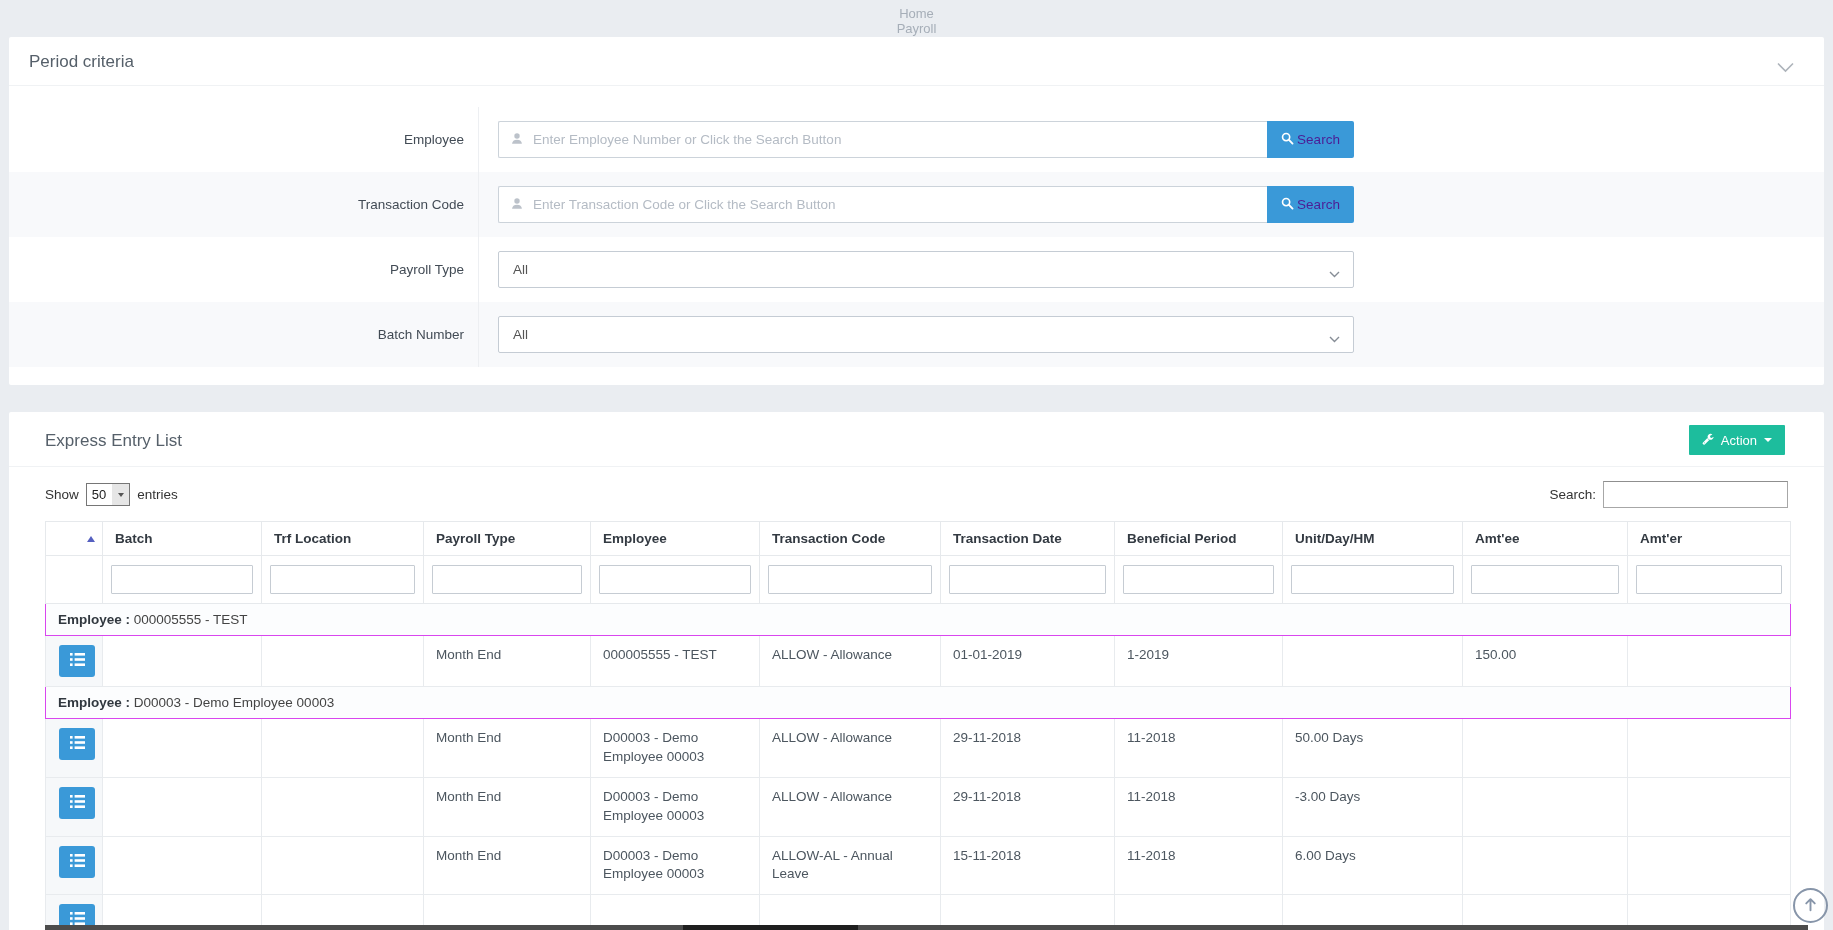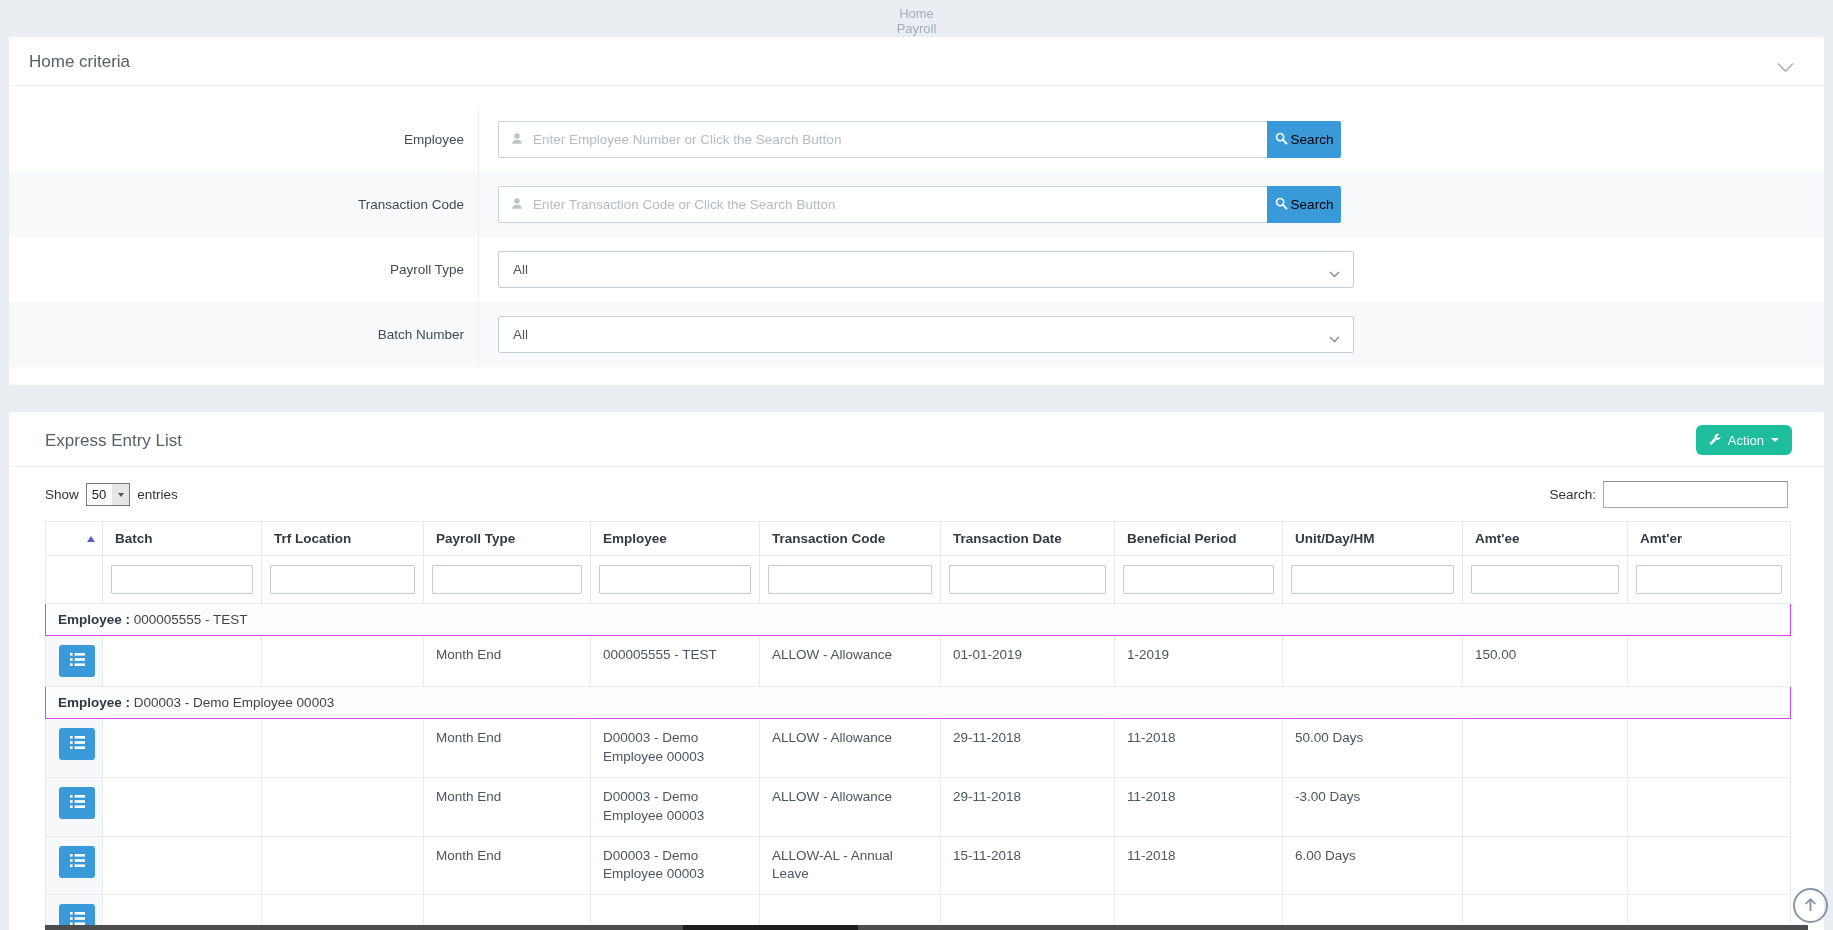--- a/index.html
+++ b/index.html
@@ -27,31 +27,31 @@
   .f-row.striped { background:#f8f9fb; }
   .f-label { width:470px; height:100%; display:flex; align-items:center; justify-content:flex-end;
              padding-right:14px; border-right:1px solid #edeff2; font-size:13.5px; color:#424b55; }
   .f-field { margin-left:19px; }
   .input-group { display:flex; width:856px; height:37px; }
   .txt-input { flex:1; height:37px; border:1px solid #ccd3da; border-right:none; border-radius:2px 0 0 2px;
                padding:0 27px 0 34px; font-size:13.5px; font-family:"Liberation Sans",sans-serif; color:#555; outline:none; }
   .txt-input::placeholder { color:#b4bbc4; }
   .input-icon { position:absolute; left:12px; top:11px; }
   .field-wrap { position:relative; display:flex; }
-  .search-btn { width:74px; height:37px; border:none; background:#3a99d8; color:#000000; font-size:13.5px;
+  .search-btn { width:87px; height:37px; border:none; background:#3a99d8; color:#4c1d95; font-size:13.5px;
                 font-family:"Liberation Sans",sans-serif; display:flex; align-items:center; justify-content:center;
                 gap:3px; cursor:pointer; border-radius:0 2px 2px 0; }
   .select-box { width:856px; height:37px; border:1px solid #c5ccd4; border-radius:2px; background:#fff;
                 display:flex; align-items:center; padding:0 14px; font-size:13.5px; color:#555; position:relative; cursor:pointer; }
   .select-box .sel-chev { position:absolute; right:13px; top:14px; }
   
   .card2 { margin-top:27px; min-height:520px; }
   .list-header { padding:19px 36px 15px 36px; border-bottom:1px solid #f0f2f4; position:relative; }
-  .action-btn { position:absolute; right:32px; top:13px; height:30px; background:#1dbd9d; color:#fff; border:none;
-                border-radius:6px; font-size:13px; font-family:"Liberation Sans",sans-serif; padding:0 13px;
+  .action-btn { position:absolute; right:39px; top:13px; height:30px; background:#1dbd9d; color:#fff; border:none;
+                border-radius:1px; font-size:13px; font-family:"Liberation Sans",sans-serif; padding:0 13px;
                 display:flex; align-items:center; gap:7px; cursor:pointer; }
   .caret-down { width:0; height:0; border-left:4px solid transparent; border-right:4px solid transparent; border-top:4px solid #fff; }
   .dt-controls { padding:14px 36px 10px 36px; display:flex; align-items:center; justify-content:space-between; }
   .dt-length { display:flex; align-items:center; gap:7px; font-size:13.5px; color:#333; }
   .native-select { display:inline-flex; align-items:center; border:1px solid #767676; background:#fff; height:23px; cursor:pointer; }
   .native-select .ns-val { padding:0 6px 0 5px; font-size:13px; color:#222; min-width:24px; }
   .native-select .ns-arrow { width:17px; height:21px; background:#e6e6e6; display:flex; align-items:center; justify-content:center; }
   .ns-arrow .tri { width:0; height:0; border-left:3.5px solid transparent; border-right:3.5px solid transparent; border-top:4px solid #555; }
   .dt-search { display:flex; align-items:center; gap:7px; font-size:13.5px; color:#333; }
   .dt-search input { width:185px; height:27px; border:1px solid #a7a7a7; border-top-color:#8f8f8f; outline:none;
@@ -86,21 +86,21 @@
   <span class="crumb-dot"></span>
   <span class="crumb">Payroll</span>
   <span class="crumb-dot"></span>
   <span class="crumb">Data Entry</span>
   <span class="crumb-dot"></span>
   <span class="crumb active">Express Annual</span>
 </div>
 
 <div class="card card1">
   <div class="card-header">
-    <span class="card-title">Home criteria</span>
+    <span class="card-title">Period criteria</span>
     <span class="collapse-chevron">
       <svg width="17" height="11" viewBox="0 0 17 11" fill="none" stroke="#aeb4bb" stroke-width="1.6">
           <polyline points="1,1.5 8.5,9 16,1.5"></polyline>
         </svg>
     </span>
   </div>
   <div class="criteria-form">
 
     <div class="f-row">
       <div class="f-label">Employee</div>

